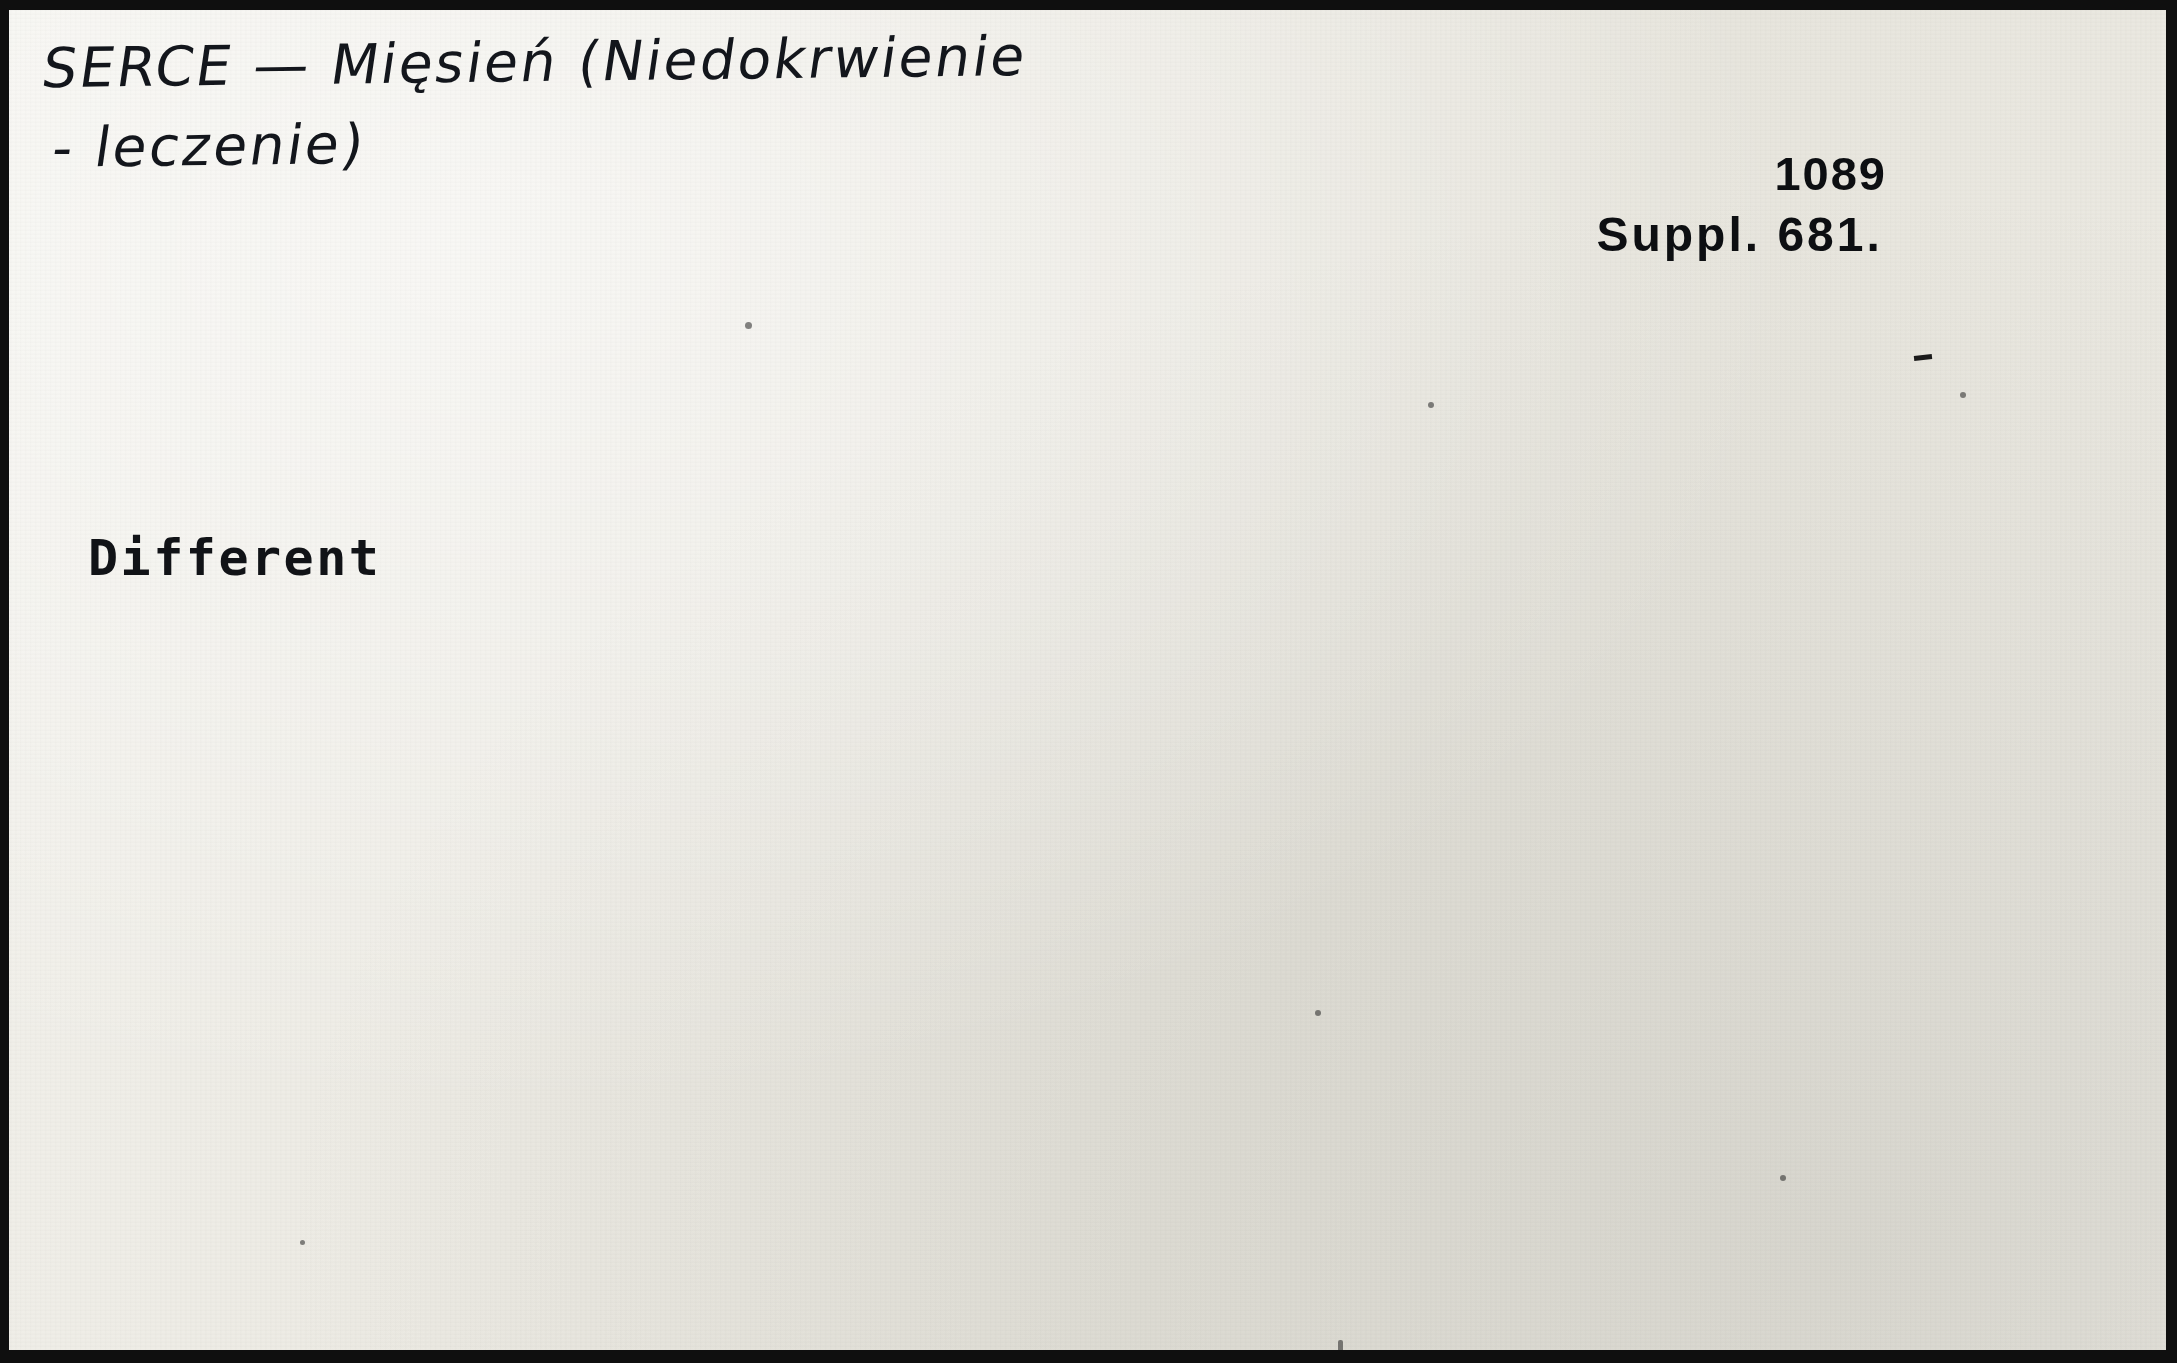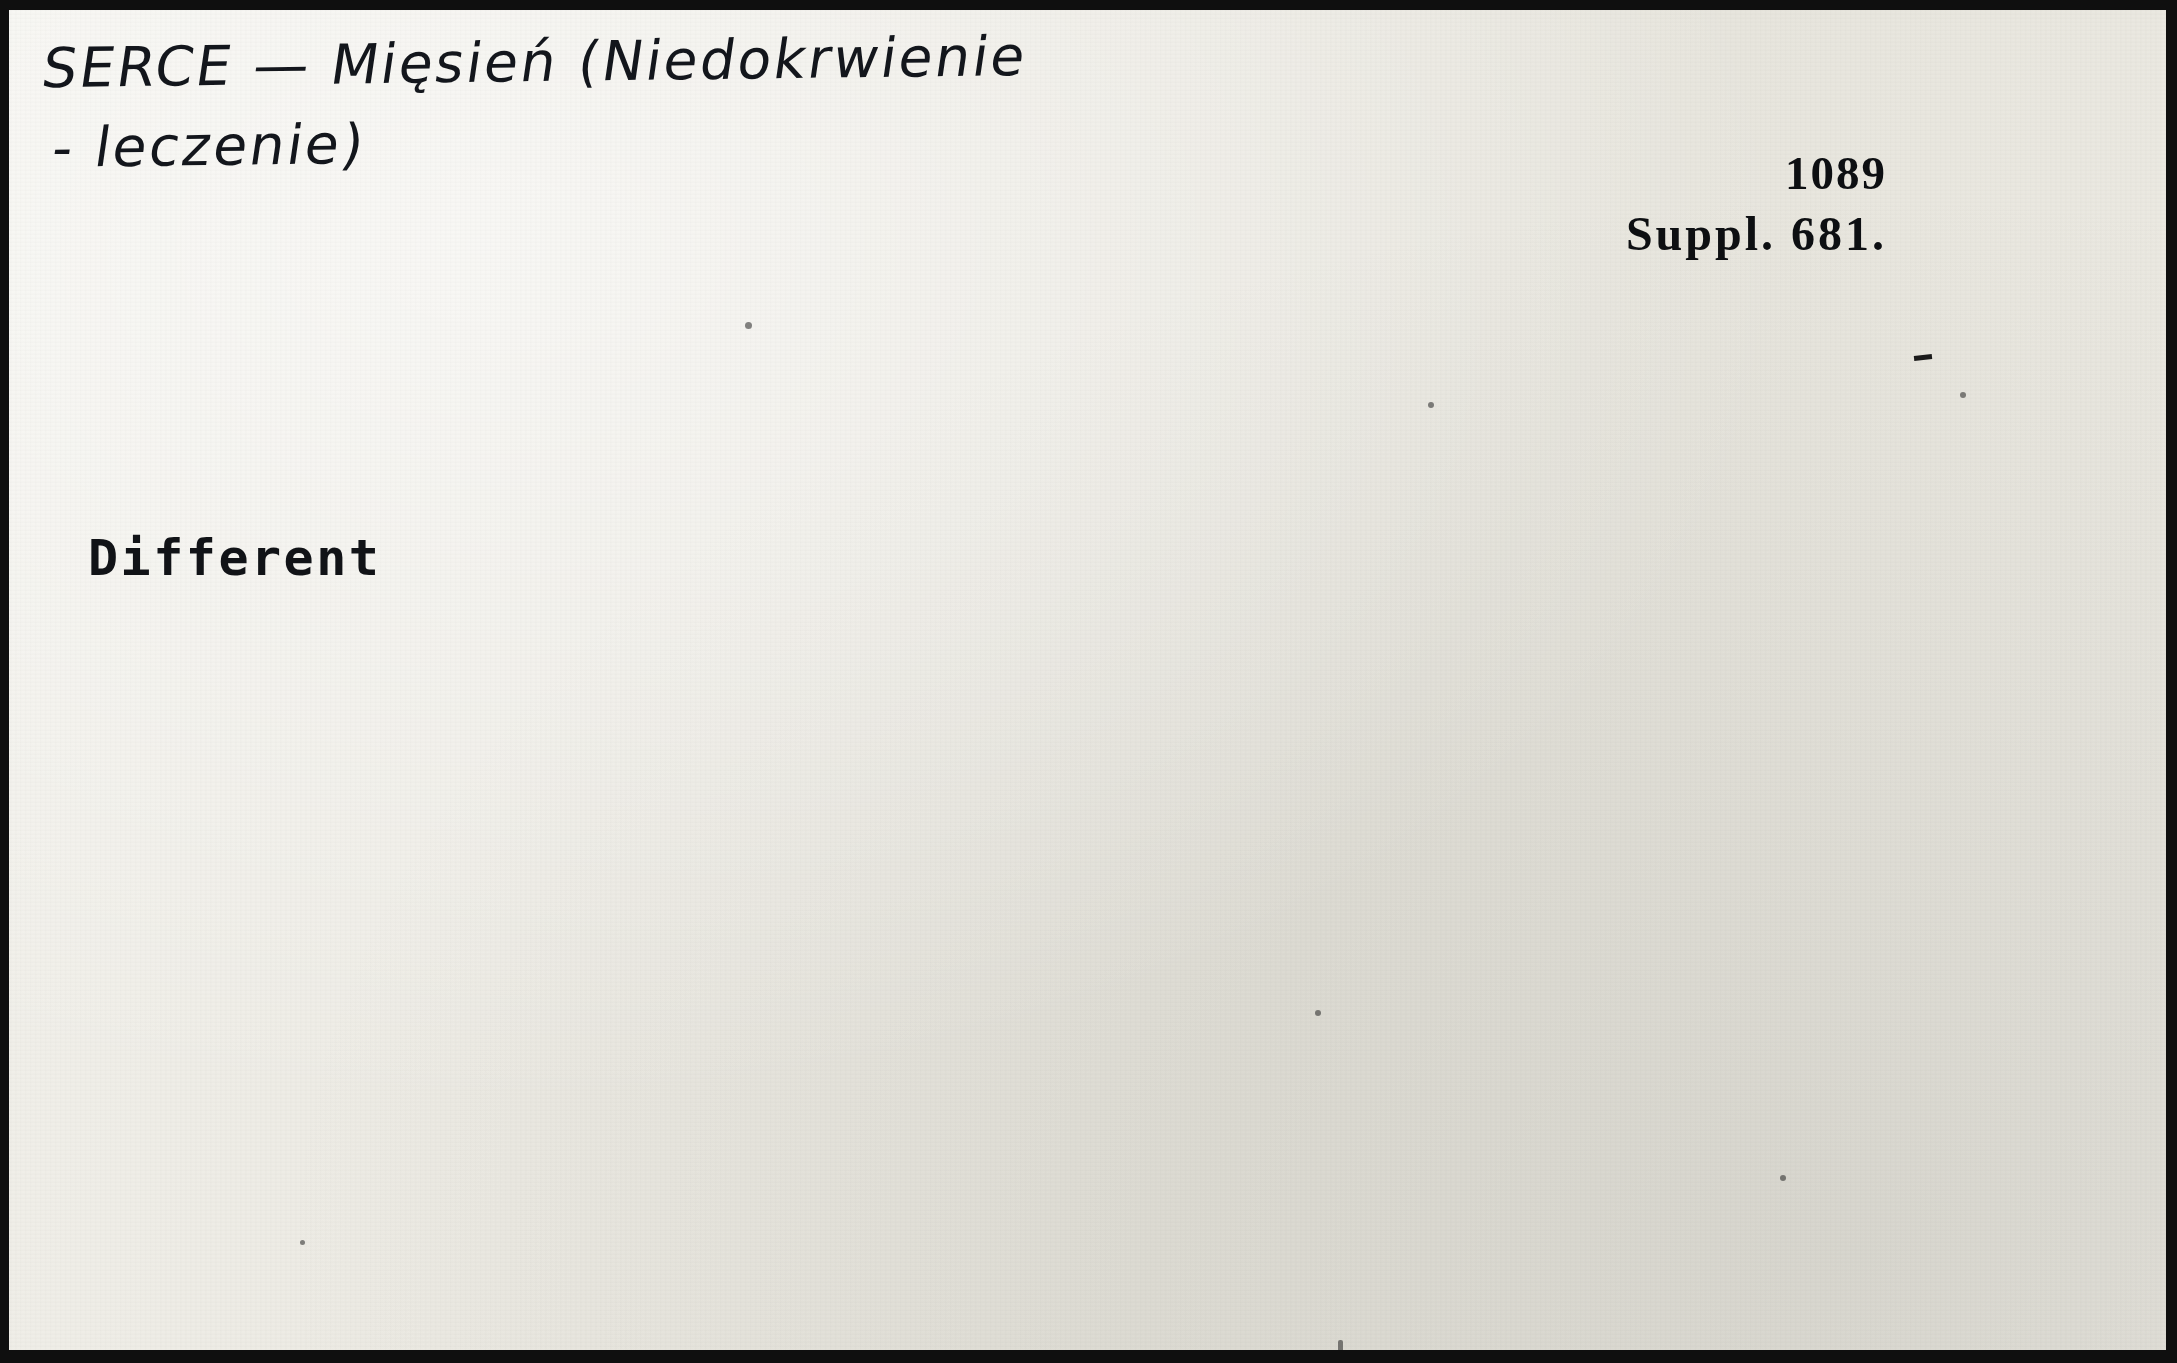--- a/index.html
+++ b/index.html
@@ -74,39 +74,38 @@
     margin-left: 22px;
     margin-top: -4px;
   }
 
   
   .callnum {
     position: absolute;
     right: 290px;
     top: 146px;
     text-align: left;
-    font-family: Liberation Serif, serif;
+    font-family: Liberation Sans, sans-serif;
     color: #0d0f12;
     z-index: 4;
   }
   .callnum .cn-1 {
     font-size: 47px;
     letter-spacing: 2px;
     font-weight: 700;
     margin-left: 178px;
     display: block;
   }
   .callnum .cn-2 {
     font-size: 48px;
     letter-spacing: 3px;
     font-weight: 700;
     display: block;
     margin-top: 6px;
     white-space: nowrap;
-    text-align: right;
   }
 
   .tick {
     position: absolute;
     right: 245px;
     top: 355px;
     width: 18px;
     height: 5px;
     background: #1a1a1a;
     transform: rotate(-6deg);

